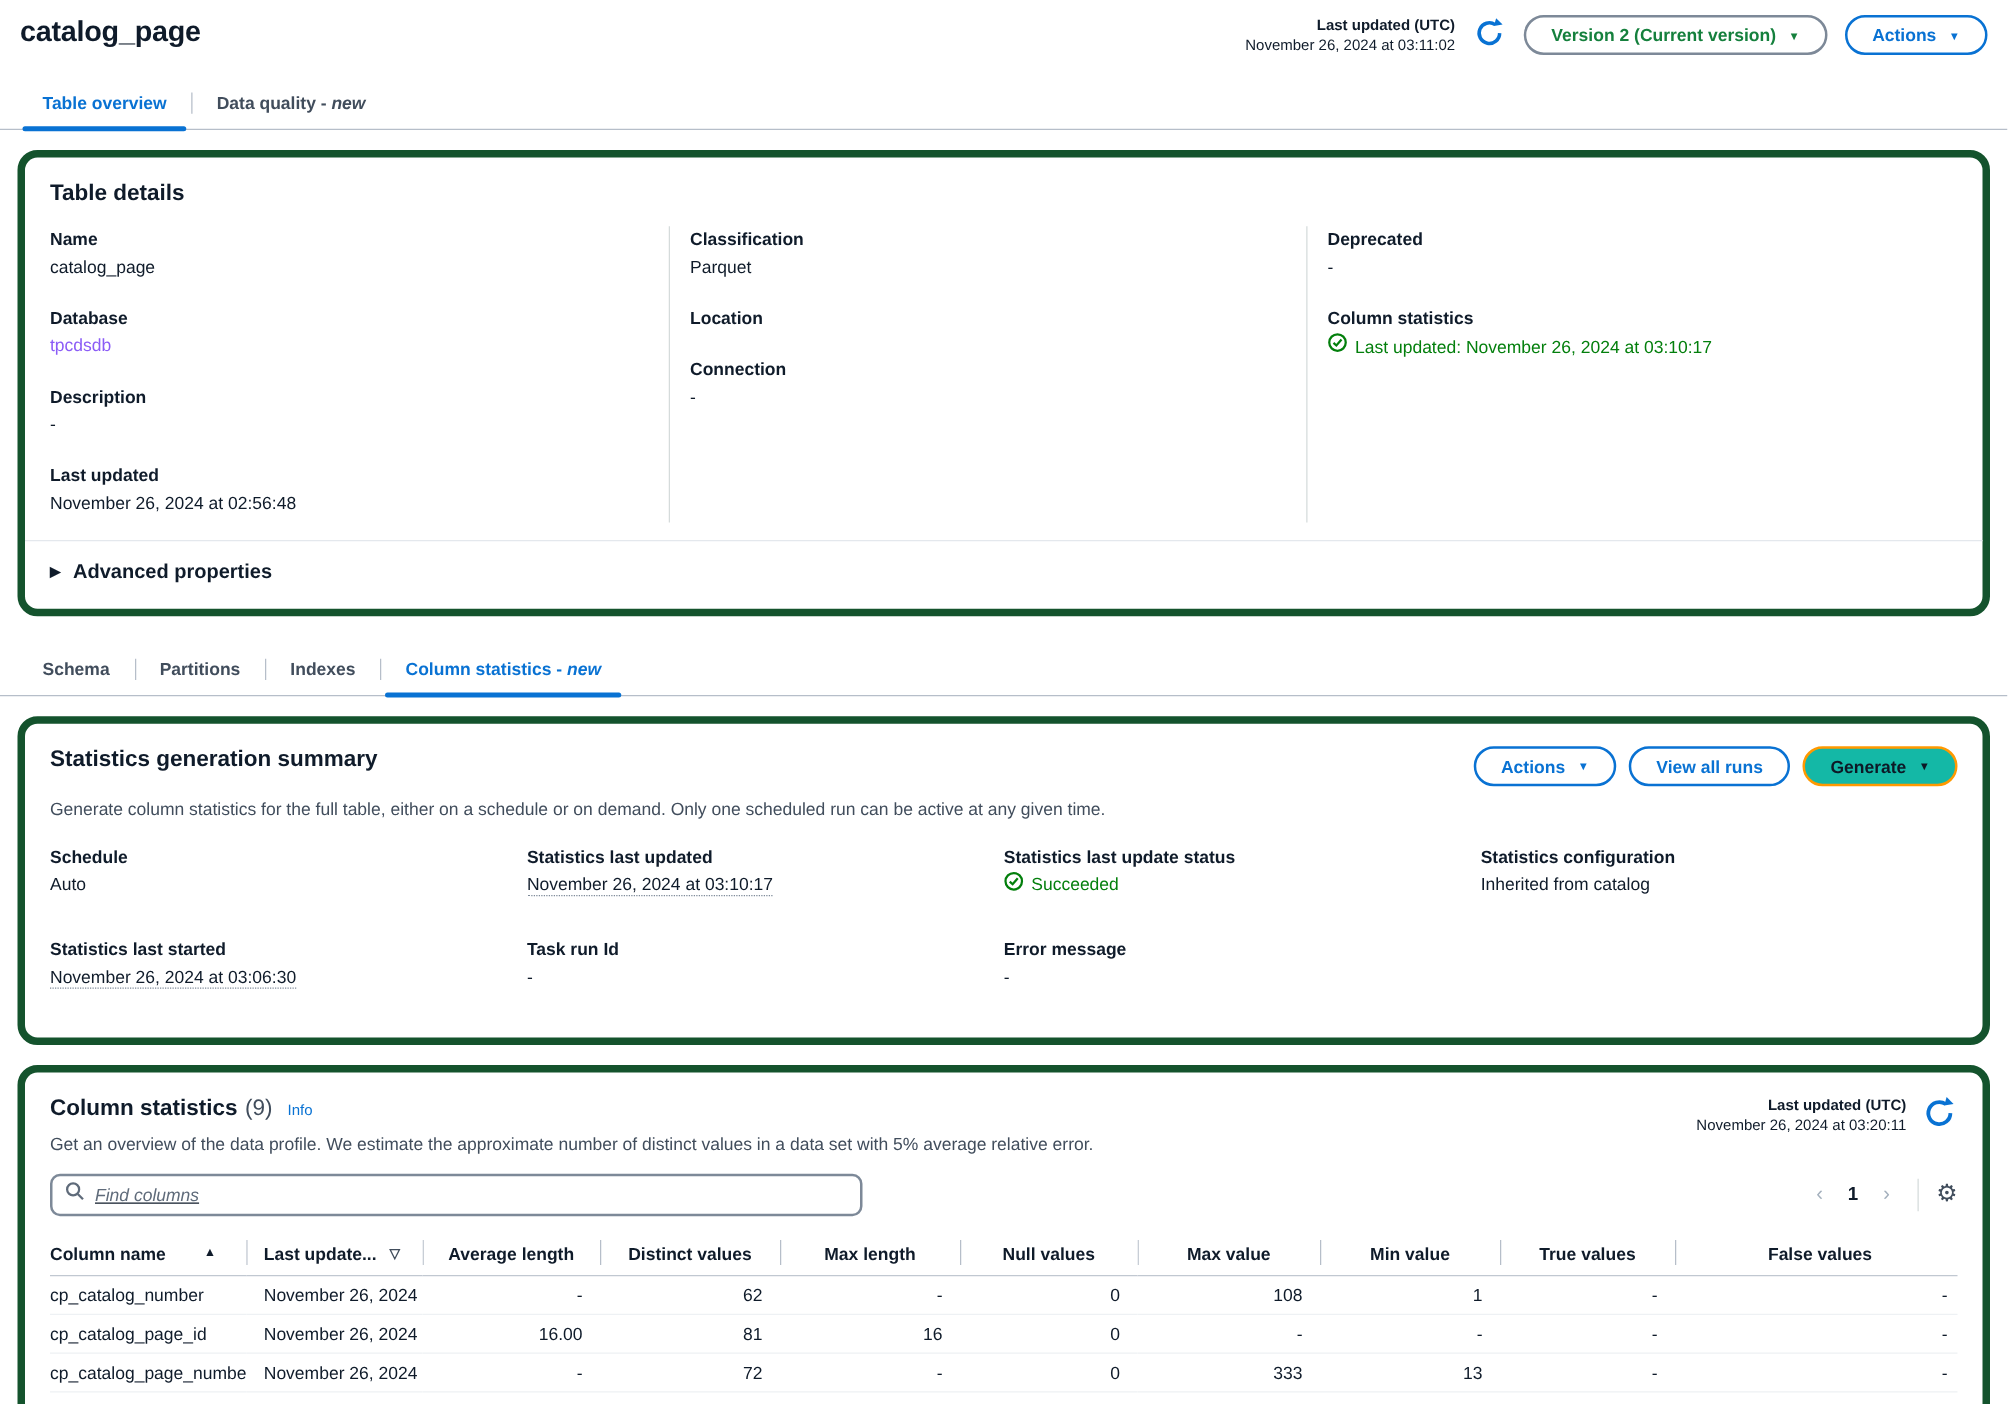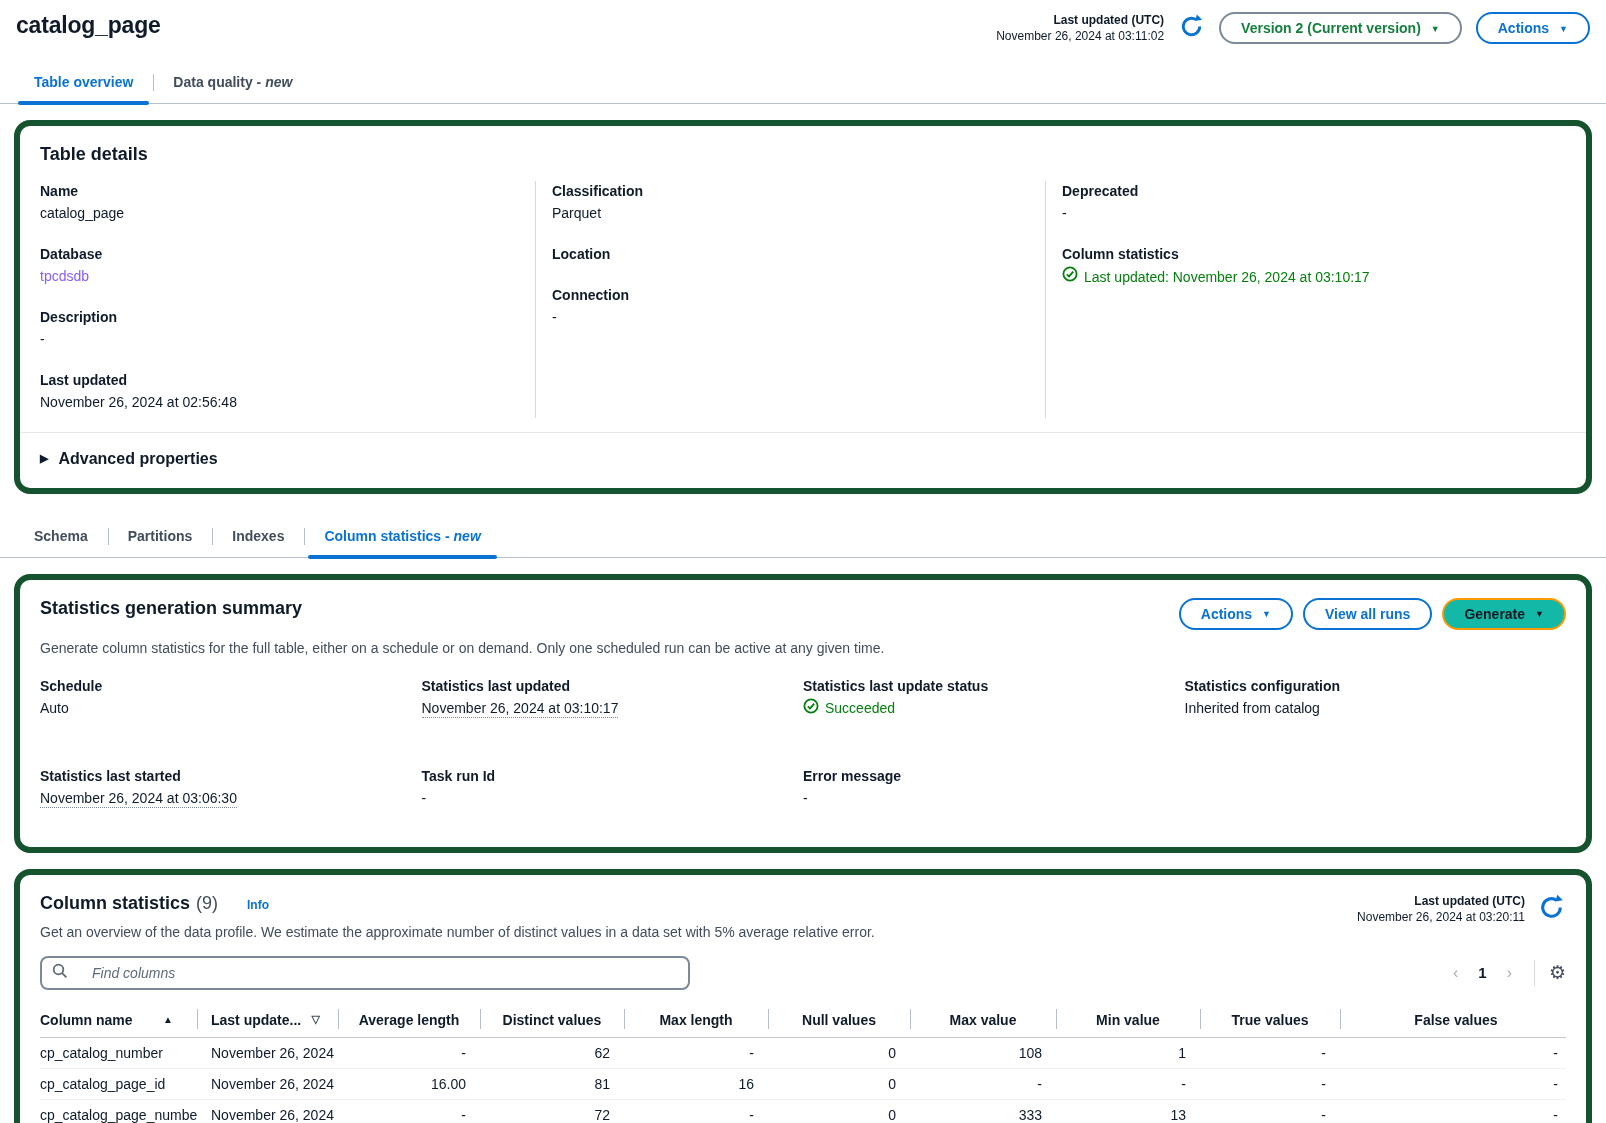--- a/index.html
+++ b/index.html
@@ -55,33 +55,33 @@
   .loc-link { display: block; max-width: 430px; overflow-wrap: anywhere; }
   .green-row { display: inline-flex; align-items: center; gap: 6px; color: #037f0c; }
   .card-footer { border-top: 1px solid #e4e8ed; margin: 14px -20px 0 -20px; padding: 15px 20px 2px 20px; }
   .expander { display: inline-flex; align-items: center; gap: 10px; font-size: 16px; font-weight: 700; cursor: pointer; background: none; border: none; color: #0f1b2a; font-family: inherit; }
   .tri-right { font-size: 11px; }
 
   
   .summary-head { display: flex; justify-content: space-between; align-items: flex-start; }
   .summary-actions { display: flex; gap: 10px; }
   .section-desc { font-size: 14px; color: #414d5c; margin-top: 8px; line-height: 20px; }
-  .summary-grid { display: grid; grid-template-columns: repeat(4, 1fr); row-gap: 26px; margin-top: 18px; }
+  .summary-grid { display: grid; grid-template-columns: repeat(4, 1fr); row-gap: 10px; margin-top: 18px; }
   .dotted { border-bottom: 1px dotted #7d8998; padding-bottom: 1px; }
 
   
   .colstats-head { display: flex; justify-content: space-between; align-items: flex-start; }
   .colstats-title-row { display: flex; align-items: baseline; gap: 6px; }
   .count { font-size: 18px; font-weight: 400; color: #414d5c; }
-  .info-link { font-size: 12px; font-weight: 700; color: #0972d3; margin-left: 23px; cursor: pointer; }
+  .info-link { font-size: 12px; font-weight: 400; color: #0972d3; margin-left: 6px; cursor: pointer; }
   .head-right { display: flex; align-items: center; gap: 12px; }
   .controls-row { display: flex; align-items: center; margin-top: 14px; }
   .search-box {
-    display: flex; align-items: center; gap: 24px;
-    width: 650px; height: 34px; border: 2px solid #7d8998; border-radius: 8px; padding: 0 10px; background: #fff;
+    display: flex; align-items: center; gap: 8px;
+    width: 650px; height: 34px; border: 2px solid #7d8998; border-radius: 8px; padding: 0 10px; background: #fff; text-decoration: underline;
   }
   .search-box input { border: none; outline: none; flex: 1; font-size: 14px; font-family: "Liberation Sans", sans-serif; color: #0f1b2a; background: transparent; }
   .search-box input::placeholder { font-style: italic; color: #5f6b7a; }
   .pager { margin-left: auto; display: flex; align-items: center; gap: 4px; font-size: 15px; }
   .pager .chev { color: #a4b0bd; font-size: 16px; padding: 2px 8px; background: none; border: none; }
   .pager .pnum { font-weight: 700; padding: 0 8px; }
   .pager-divider { width: 1px; height: 26px; background: #d5dbdb; margin: 0 10px; }
   .gear { font-family: "DejaVu Sans", sans-serif; font-size: 19px; color: #414d5c; background: none; border: none; cursor: pointer; line-height: 1; }
 
   

